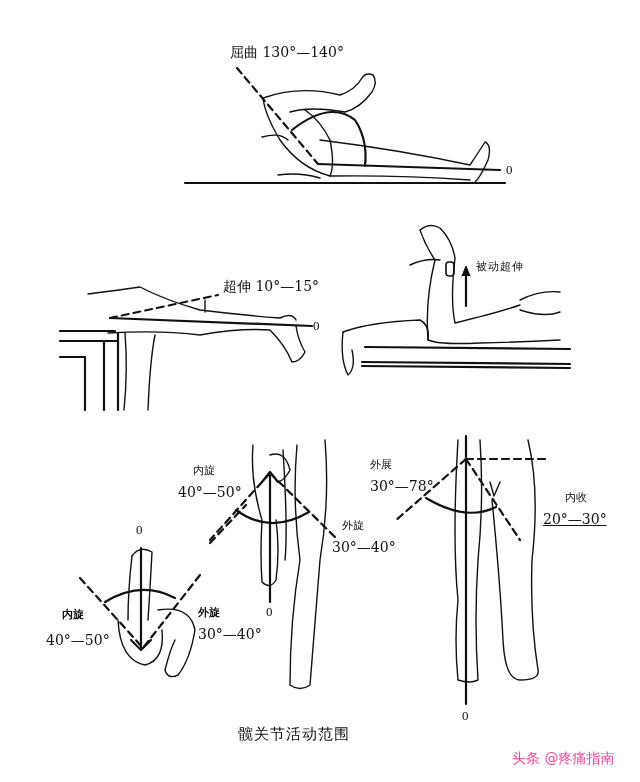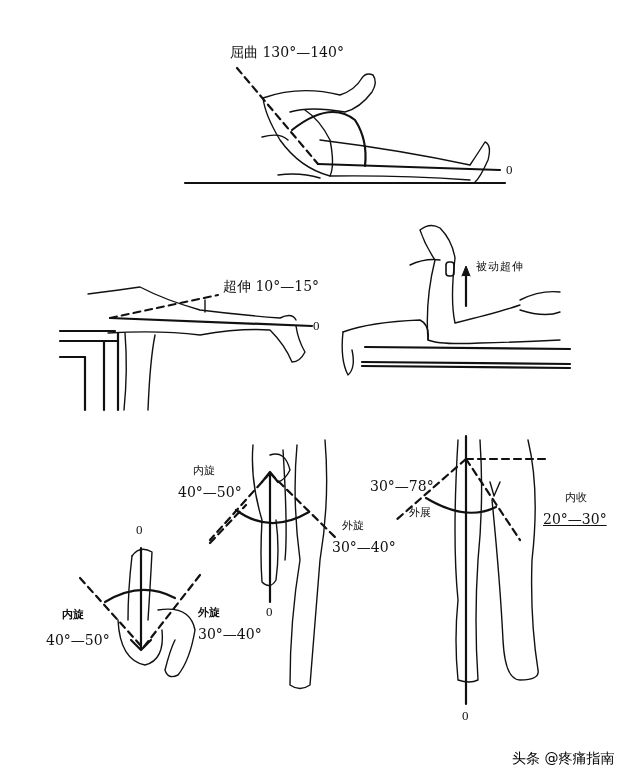--- a/index.html
+++ b/index.html
@@ -4,21 +4,21 @@
 <style>
   html, body { margin: 0; padding: 0; background: #ffffff; }
   body { width: 640px; height: 782px; position: relative; overflow: hidden;
          font-family: "DejaVu Serif", "Liberation Serif", serif; color: #111; }
   .canvas { position: absolute; left: 0; top: 0; width: 640px; height: 754px; }
   .lbl { position: absolute; font-size: 14px; line-height: 16px; white-space: nowrap; color: #111; }
   .lbl.cn { font-family: Liberation Sans, sans-serif; font-size: 11px; }
   .zero { position: absolute; font-size: 13px; font-family: "Liberation Serif", serif; }
   .caption { position: absolute; left: 238px; top: 725px; font-size: 15px;
              font-family: "DejaVu Sans", "Liberation Sans", sans-serif; letter-spacing: 1px; }
-  .watermark { position: absolute; left: 512px; top: 750px; font-size: 14px; color: #000000;
+  .watermark { position: absolute; left: 512px; top: 750px; font-size: 14px; color: #ec4899;
                font-family: "DejaVu Sans", "Liberation Sans", sans-serif; }
   svg path, svg line, svg polyline { stroke: #111; fill: none; stroke-linecap: round; stroke-linejoin: round; }
   .dash { stroke-dasharray: 7 5; stroke-width: 2.2; }
   .thick { stroke-width: 2.2; }
   .thin { stroke-width: 1.4; }
 </style>
 </head>
 <body>
 
 <div class="canvas">
@@ -128,20 +128,21 @@
   <div class="lbl" style="left:46px;top:632px;">40°—50°</div>
   <div class="lbl cn" style="left:198px;top:604px;font-weight:bold;">外旋</div>
   <div class="lbl" style="left:198px;top:626px;">30°—40°</div>
 
   <div class="lbl cn" style="left:193px;top:462px;">内旋</div>
   <div class="lbl" style="left:178px;top:484px;">40°—50°</div>
   <div class="lbl cn" style="left:342px;top:517px;">外旋</div>
   <div class="lbl" style="left:332px;top:539px;">30°—40°</div>
   <div class="zero" style="left:266px;top:604px;">0</div>
 
-  <div class="lbl cn" style="left:409px;top:456px;margin-top:48px;">外展</div>
+  <div class="lbl cn" style="left:370px;top:456px;">外展</div>
   <div class="lbl" style="left:370px;top:478px;">30°—78°</div>
   <div class="lbl cn" style="left:565px;top:489px;">内收</div>
   <div class="lbl" style="left:543px;top:511px;text-decoration:underline;">20°—30°</div>
   <div class="zero" style="left:462px;top:708px;">0</div>
 
+  <div class="caption">髋关节活动范围</div>
   <div class="watermark">头条 @疼痛指南</div>
 </div>
 
 </body></html>

